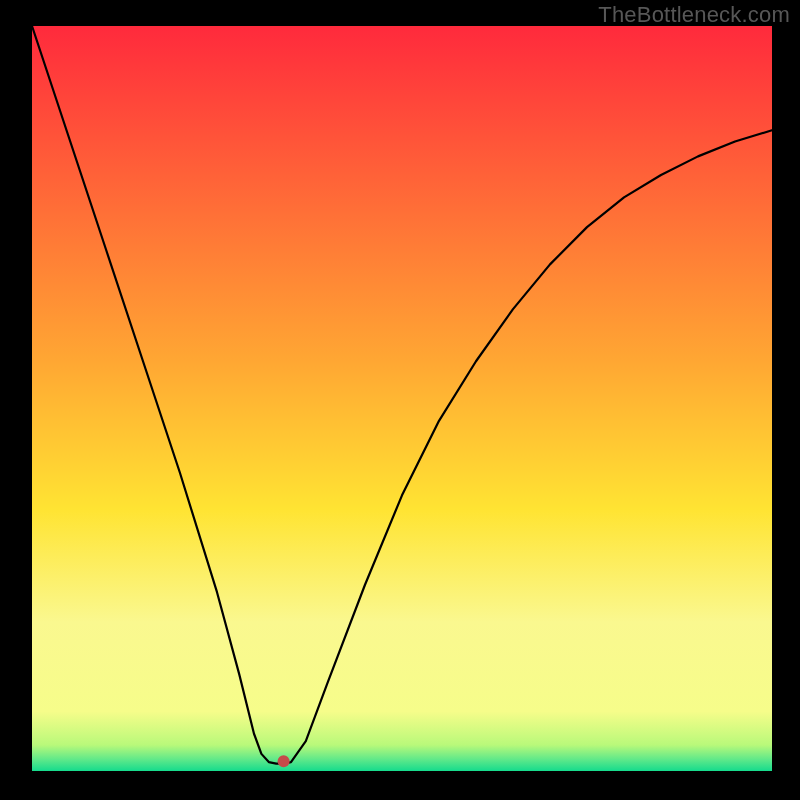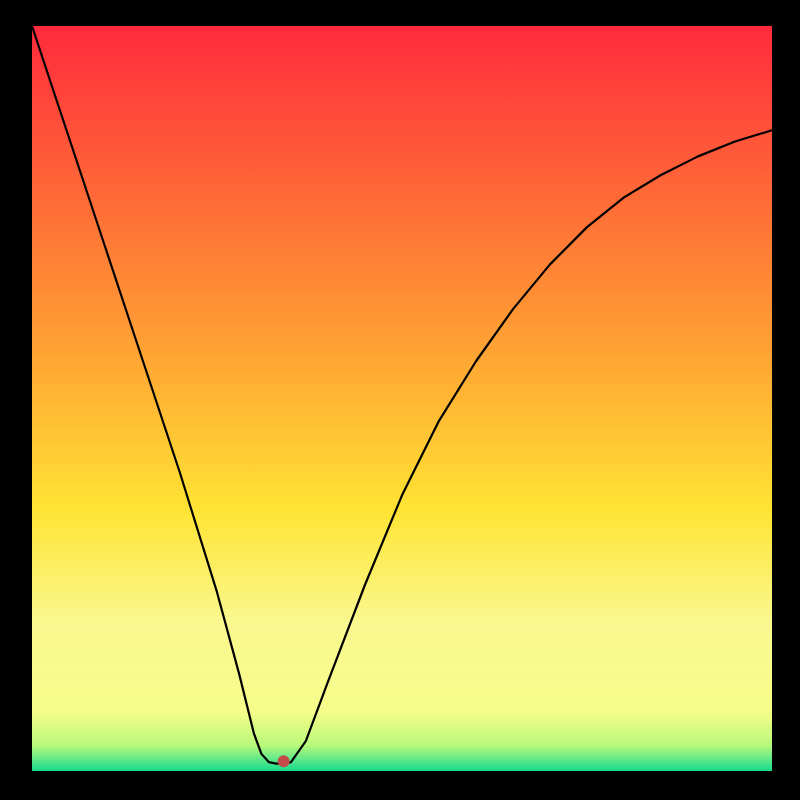--- a/index.html
+++ b/index.html
@@ -24,20 +24,21 @@
     font-size: 22px;
     letter-spacing: 0.2px;
     z-index: 5;
     user-select: none;
   }
 </style>
 </head>
 <body>
 
 <div class="wrap">
+  <div class="watermark">TheBottleneck.com</div>
   <svg id="svg" width="800" height="800">
     <defs>
       <linearGradient id="bg-grad" x1="0" y1="0" x2="0" y2="1">
           <stop offset="0%" stop-color="#ff2a3c"></stop>
           <stop offset="45%" stop-color="#ffa733"></stop>
           <stop offset="65%" stop-color="#ffe433"></stop>
           <stop offset="80%" stop-color="#faf88f"></stop>
           <stop offset="92%" stop-color="#f6fd8a"></stop>
           <stop offset="96.5%" stop-color="#b9f97a"></stop>
           <stop offset="98.5%" stop-color="#5de88a"></stop>

